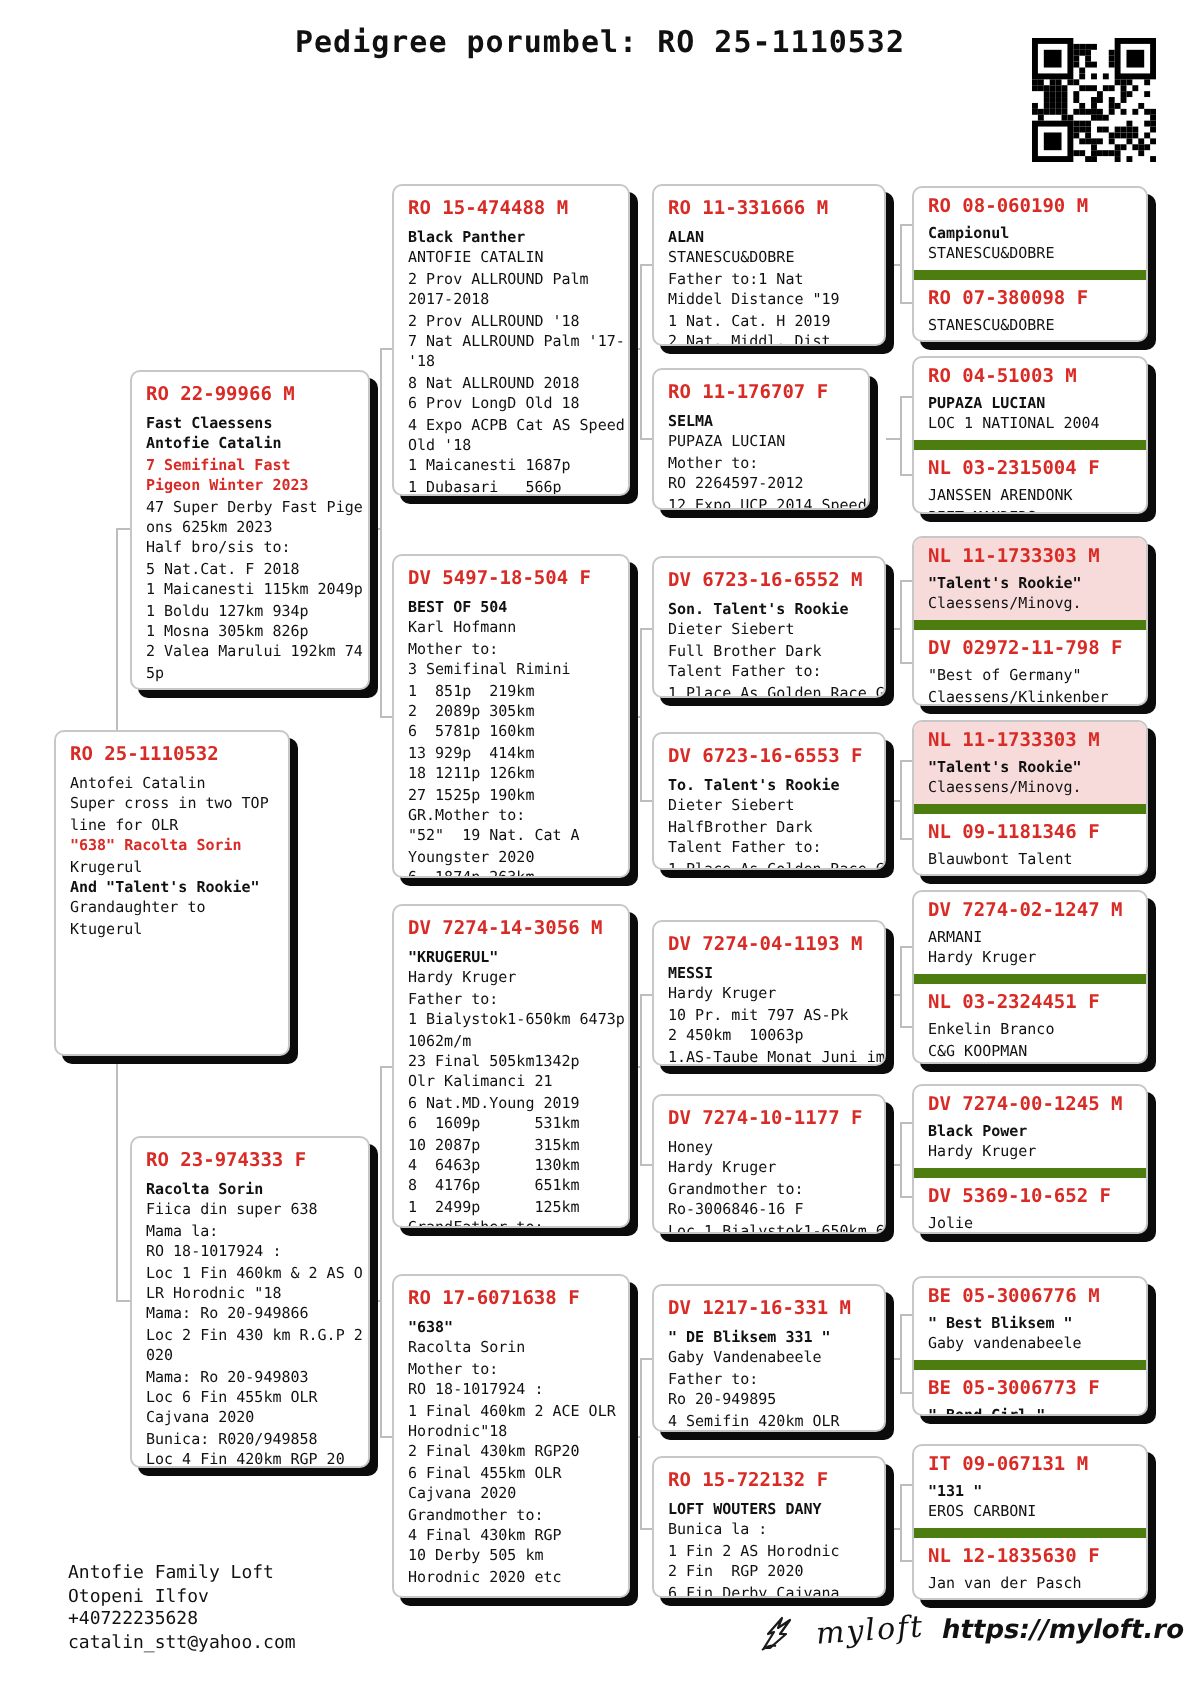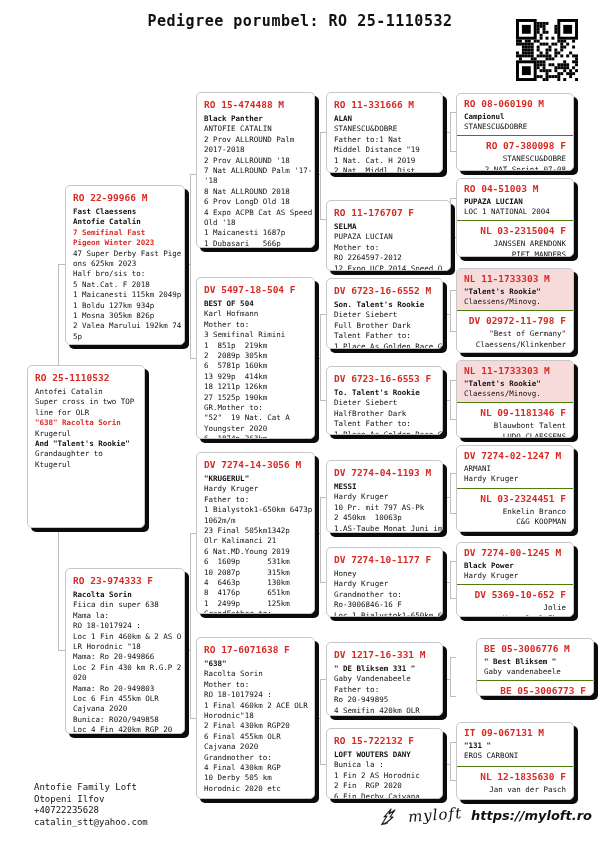--- a/index.html
+++ b/index.html
@@ -13,21 +13,21 @@
   .card{position:absolute;background:#fff;border:1px solid #c7c7c7;border-radius:5px;
         box-shadow:4px 4px 0 #0b0b0b;overflow:hidden;z-index:2;box-sizing:border-box;}
   .hdr{color:var(--red);font-weight:bold;font-size:9.5px;line-height:13px;
        padding:5px 7px 0;margin-bottom:3px;white-space:pre;}
   .body{padding:0 7px;font-size:7.5px;}
   .body div{line-height:10.4px;white-space:pre;}
   .b{font-weight:bold;}
   .r{color:var(--red);font-weight:bold;}
   .pair{display:flex;flex-direction:column;}
   .sec{padding:4px 7px 3px;flex:1 1 auto;}
-  .sec + .sec{border-top:1px solid #4d7c0f;text-align:right;}
+  .sec + .sec{border-top:5px solid #4d7c0f;}
   .sec.pink{background:var(--pink);}
   .hdr4{color:var(--red);font-weight:bold;font-size:9.5px;line-height:12px;
         margin-bottom:2px;white-space:pre;}
   .body4{font-size:7.5px;}
   .body4 div{line-height:10.2px;white-space:pre;}
   .footer-left{position:absolute;left:34px;top:782px;font-weight:normal;
                font-size:9px;line-height:11.5px;}
   .footer-left div{white-space:pre;}
   .footer-right{position:absolute;right:8px;top:804px;display:flex;
                 align-items:center;gap:9px;z-index:3;}
@@ -391,21 +391,21 @@
     <div class="hdr">RO 11-331666 M</div>
     <div class="body">
         <div class="b">ALAN</div>
         <div>STANESCU&amp;DOBRE</div>
         <div>Father to:1 Nat</div>
         <div>Middel Distance "19</div>
         <div>1 Nat. Cat. H 2019</div>
         <div>2 Nat. Middl. Dist</div>
       </div>
   </div>
-  <div class="card" style="left:326px;top:200px;width:125px;height:71px">
+  <div class="card" style="left:326px;top:184px;width:109px;height:71px">
     <div class="hdr">RO 11-176707 F</div>
     <div class="body">
         <div class="b">SELMA</div>
         <div>PUPAZA LUCIAN</div>
         <div>Mother to:</div>
         <div>RO 2264597-2012</div>
         <div>12 Expo UCP 2014 Speed O</div>
       </div>
   </div>
   <div class="card" style="left:326px;top:278px;width:117px;height:71px">
@@ -558,21 +558,21 @@
         </div>
     </div>
     <div class="sec">
       <div class="hdr4">DV 5369-10-652 F</div>
       <div class="body4">
           <div>Jolie</div>
           <div>Hans Paul Eber</div>
         </div>
     </div>
   </div>
-  <div class="card pair" style="left:476px;top:638px;width:118px;height:58px">
+  <div class="card pair" style="left:456px;top:638px;width:118px;height:70px">
     <div class="sec">
       <div class="hdr4">BE 05-3006776 M</div>
       <div class="body4">
           <div class="b">" Best Bliksem "</div>
           <div>Gaby vandenabeele</div>
         </div>
     </div>
     <div class="sec">
       <div class="hdr4">BE 05-3006773 F</div>
       <div class="body4">

